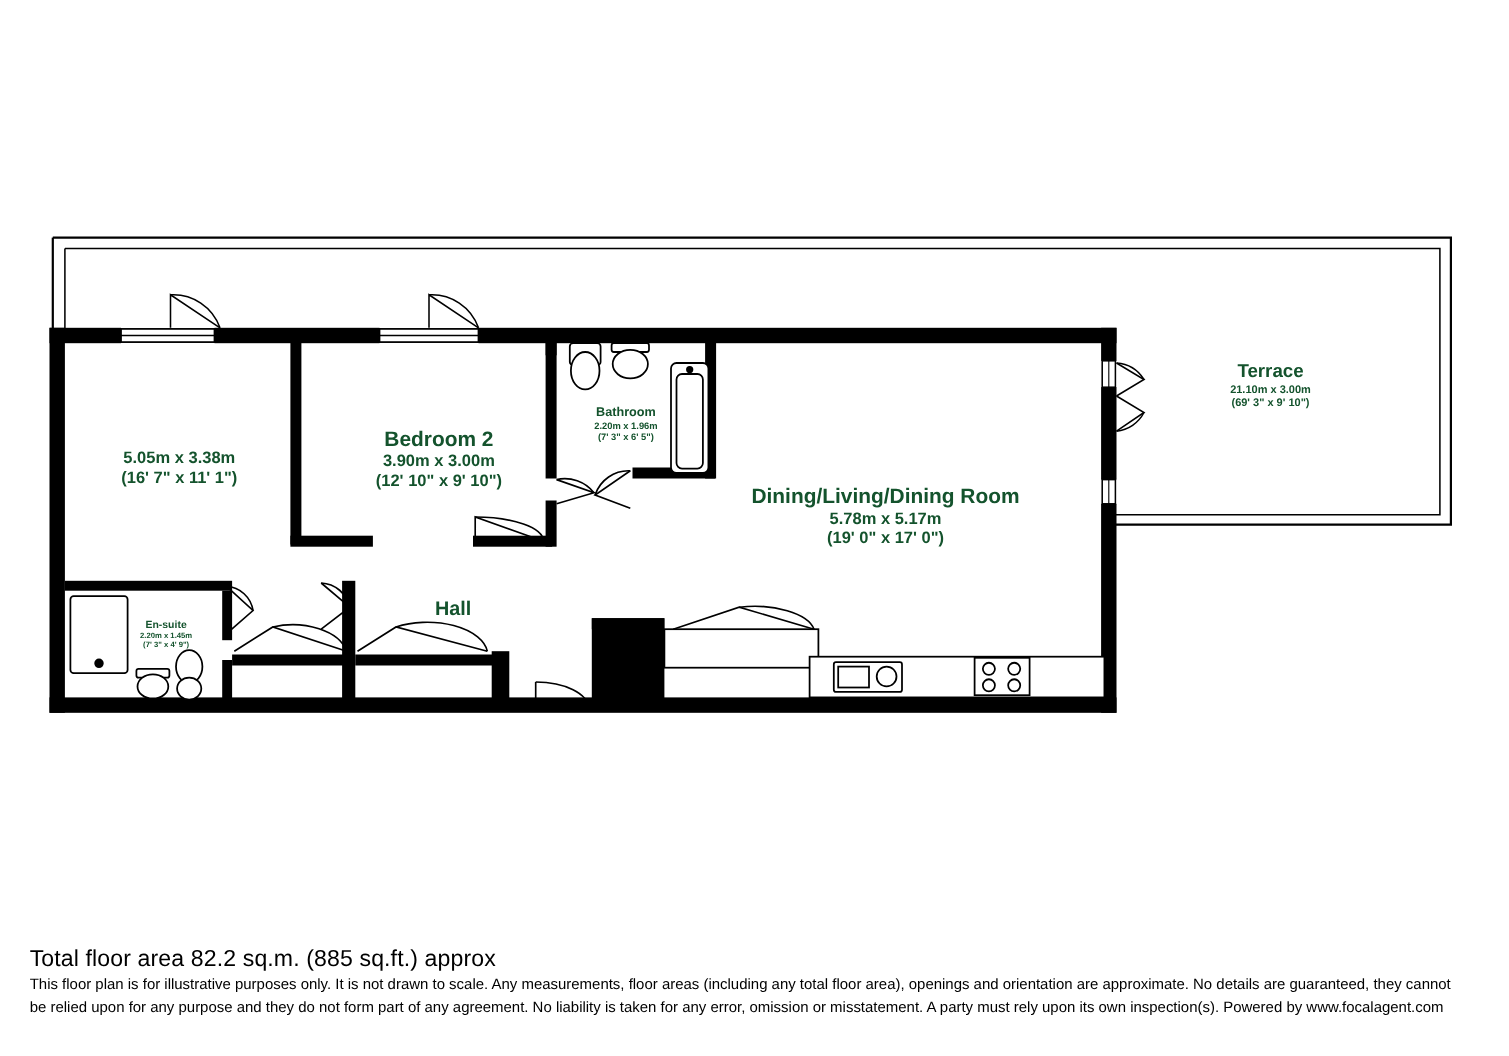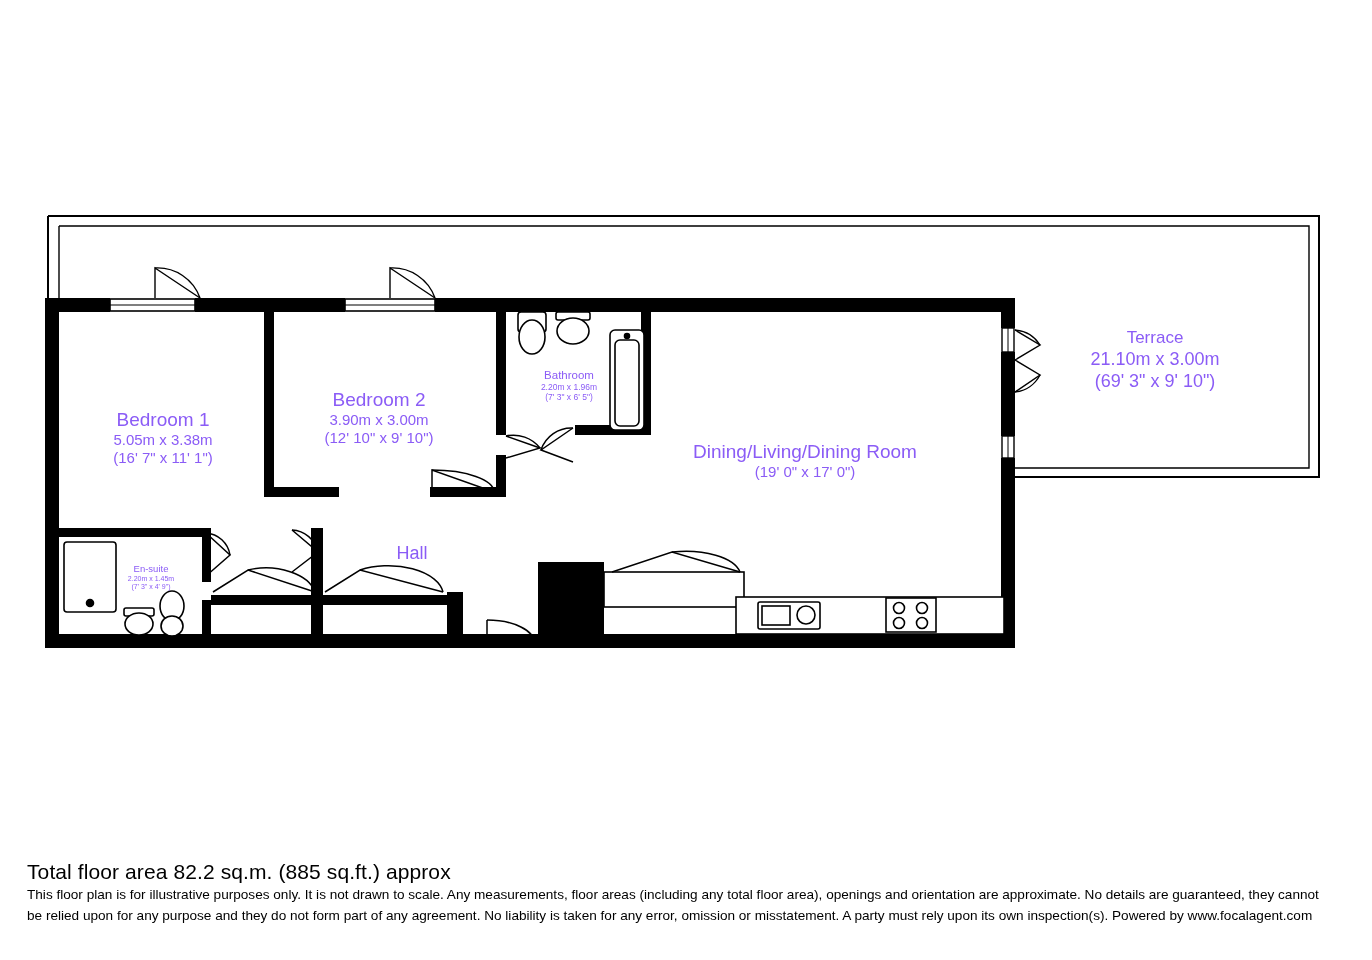--- a/index.html
+++ b/index.html
@@ -19,33 +19,34 @@
     position: absolute;
     left: 0;
     top: 0;
     width: 1372px;
     height: 860px;
   }
   .label {
     position: absolute;
     text-align: center;
     line-height: 1.22;
-    color: #8b5cf6;
+    color: #14532d;
     white-space: nowrap;
+    font-weight: bold;
   }
   .label .name {
     display: block;
   }
   .label .dim {
     display: block;
   }
   .rm-big .name { font-size: 19px; }
   .rm-big .dim  { font-size: 15px; }
   .rm-med .name { font-size: 17px; }
-  .rm-med .dim  { font-size: 18px; }
+  .rm-med .dim  { font-size: 10px; }
   .rm-small .name { font-size: 11.5px; }
   .rm-small .dim  { font-size: 8.5px; }
   .rm-tiny .name { font-size: 9.5px; }
   .rm-tiny .dim  { font-size: 7px; }
   .hall-label { font-size: 18px; text-align: center; }
 
   #footer {
     position: absolute;
     left: 27px;
     top: 860px;
@@ -204,45 +205,45 @@
 
     <rect x="124" y="608" width="30" height="8" rx="2" fill="#fff"></rect>
     <ellipse cx="139" cy="624" rx="14" ry="11" fill="#fff"></ellipse>
 
     <ellipse cx="172" cy="606" rx="12" ry="15" fill="#fff"></ellipse>
     <ellipse cx="172" cy="626" rx="11" ry="10" fill="#fff"></ellipse>
   </g>
 </svg>
 
 <div class="label rm-big" style="left:48px; top:408px; width:230px;">
-  <span class="name">Bedroom 1</span>
   <span class="dim">5.05m x 3.38m</span>
   <span class="dim">(16' 7" x 11' 1")</span>
 </div>
 
-<div class="label rm-big" style="left:264px; top:388px; width:230px;">
+<div class="label rm-big" style="left:284px; top:388px; width:230px;">
   <span class="name">Bedroom 2</span>
   <span class="dim">3.90m x 3.00m</span>
   <span class="dim">(12' 10" x 9' 10")</span>
 </div>
 
 <div class="label rm-small" style="left:500px; top:368px; width:138px;">
   <span class="name">Bathroom</span>
   <span class="dim">2.20m x 1.96m</span>
   <span class="dim">(7' 3" x 6' 5")</span>
 </div>
 
 <div class="label rm-tiny" style="left:92px; top:563px; width:118px;">
   <span class="name">En-suite</span>
   <span class="dim">2.20m x 1.45m</span>
   <span class="dim">(7' 3" x 4' 9")</span>
 </div>
 
 <div class="label rm-big" style="left:625px; top:440px; width:360px;">
   <span class="name">Dining/Living/Dining Room</span>
+  <span class="dim">5.78m x 5.17m</span>
   <span class="dim">(19' 0" x 17' 0")</span>
 </div>
 
 <div class="label rm-med" style="left:1040px; top:328px; width:230px;">
   <span class="name">Terrace</span>
   <span class="dim">21.10m x 3.00m</span>
   <span class="dim">(69' 3" x 9' 10")</span>
 </div>
 
 <div class="label hall-label" style="left:352px; top:543px; width:120px;">

